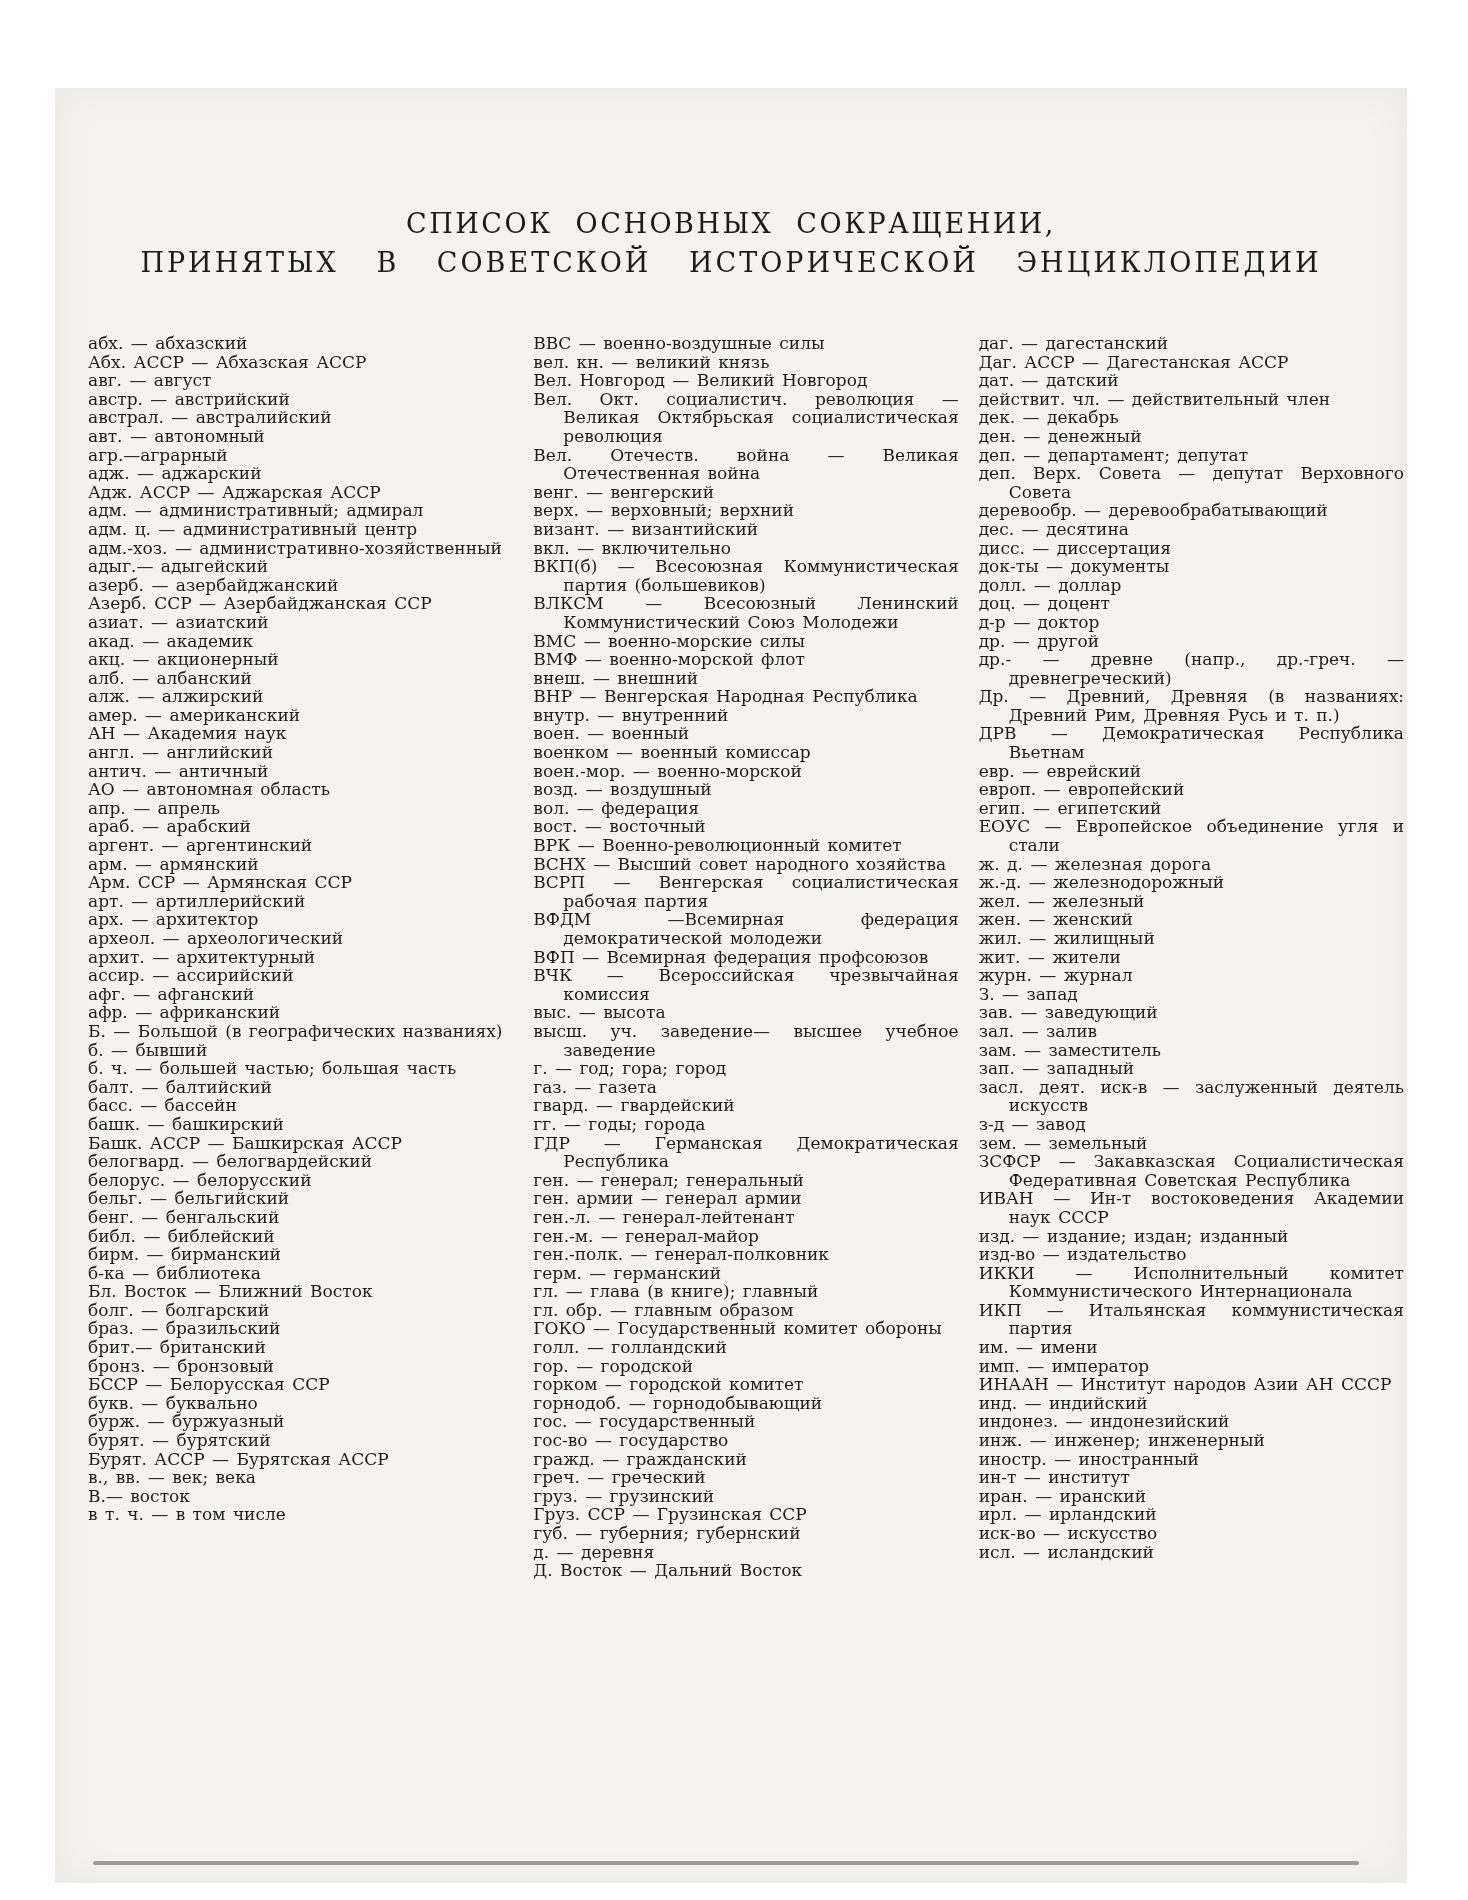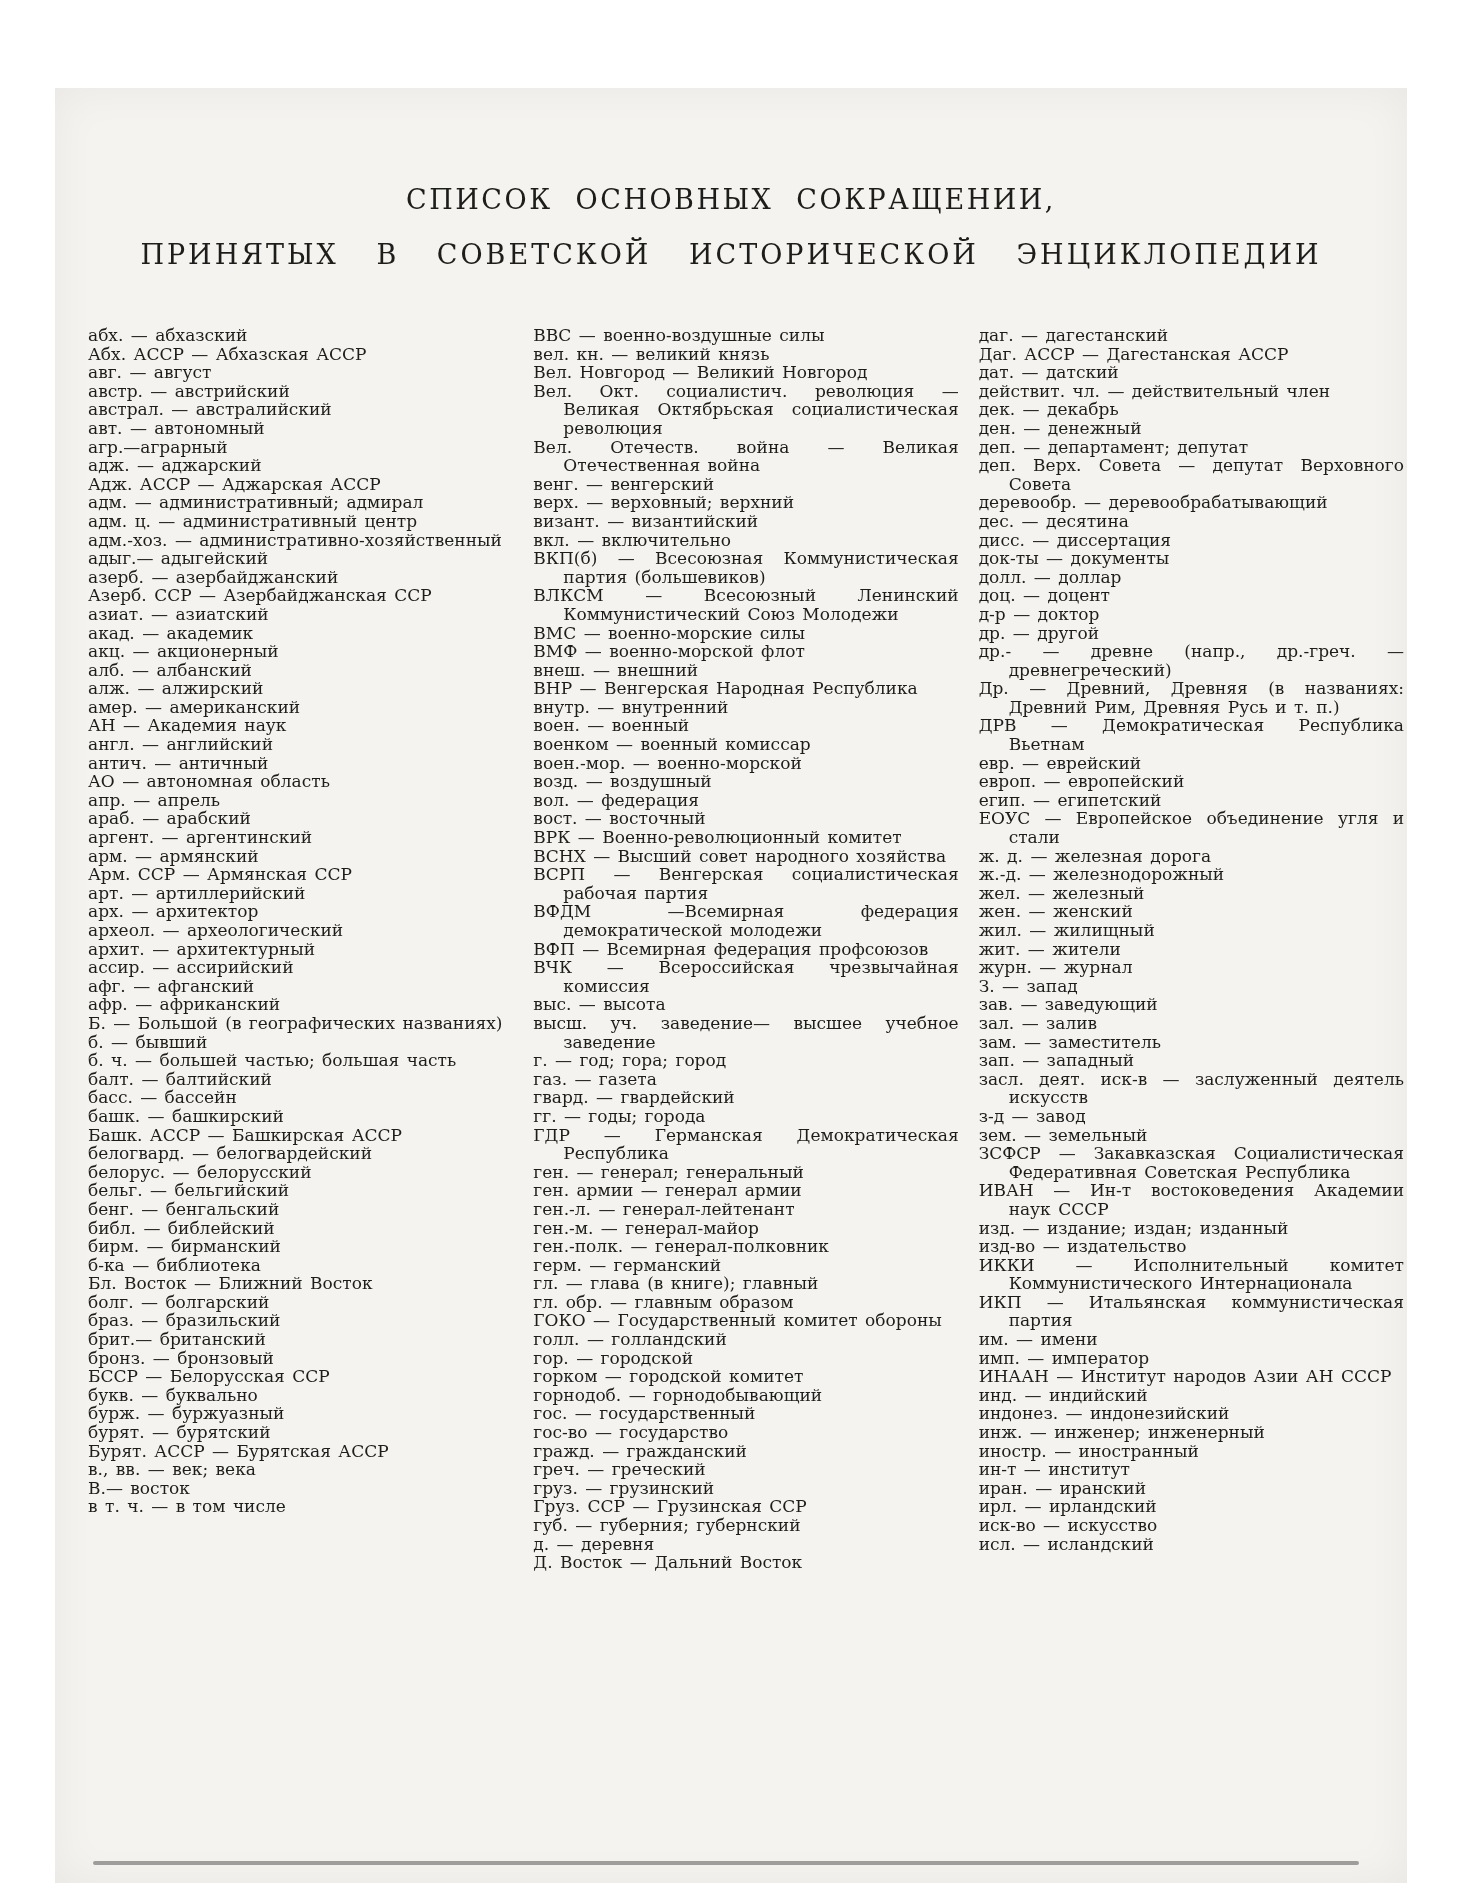--- a/index.html
+++ b/index.html
@@ -21,31 +21,31 @@
     position: absolute;
     left: 55px;
     top: 88px;
     width: 1352px;
     height: 1795px;
     background: var(--paper, #f4f3f0);
     box-shadow: inset 0 0 45px rgba(0,0,0,0.05);
     color: var(--ink, #1d1d1b);
   }
   .title-block {
-    padding-top: 96px;
+    padding-top: 120px;
     text-align: center;
   }
   .title-line1 {
     font-size: 27px;
     letter-spacing: 2.5px;
     word-spacing: 12px;
     white-space: nowrap;
   }
   .title-line2 {
-    margin-top: 24px;
+    margin-top: 8px;
     font-size: 27px;
     letter-spacing: 3px;
     word-spacing: 26px;
     white-space: nowrap;
   }
   .columns {
     display: flex;
     gap: 20px;
     margin: 56px 3px 0 33px;
   }

